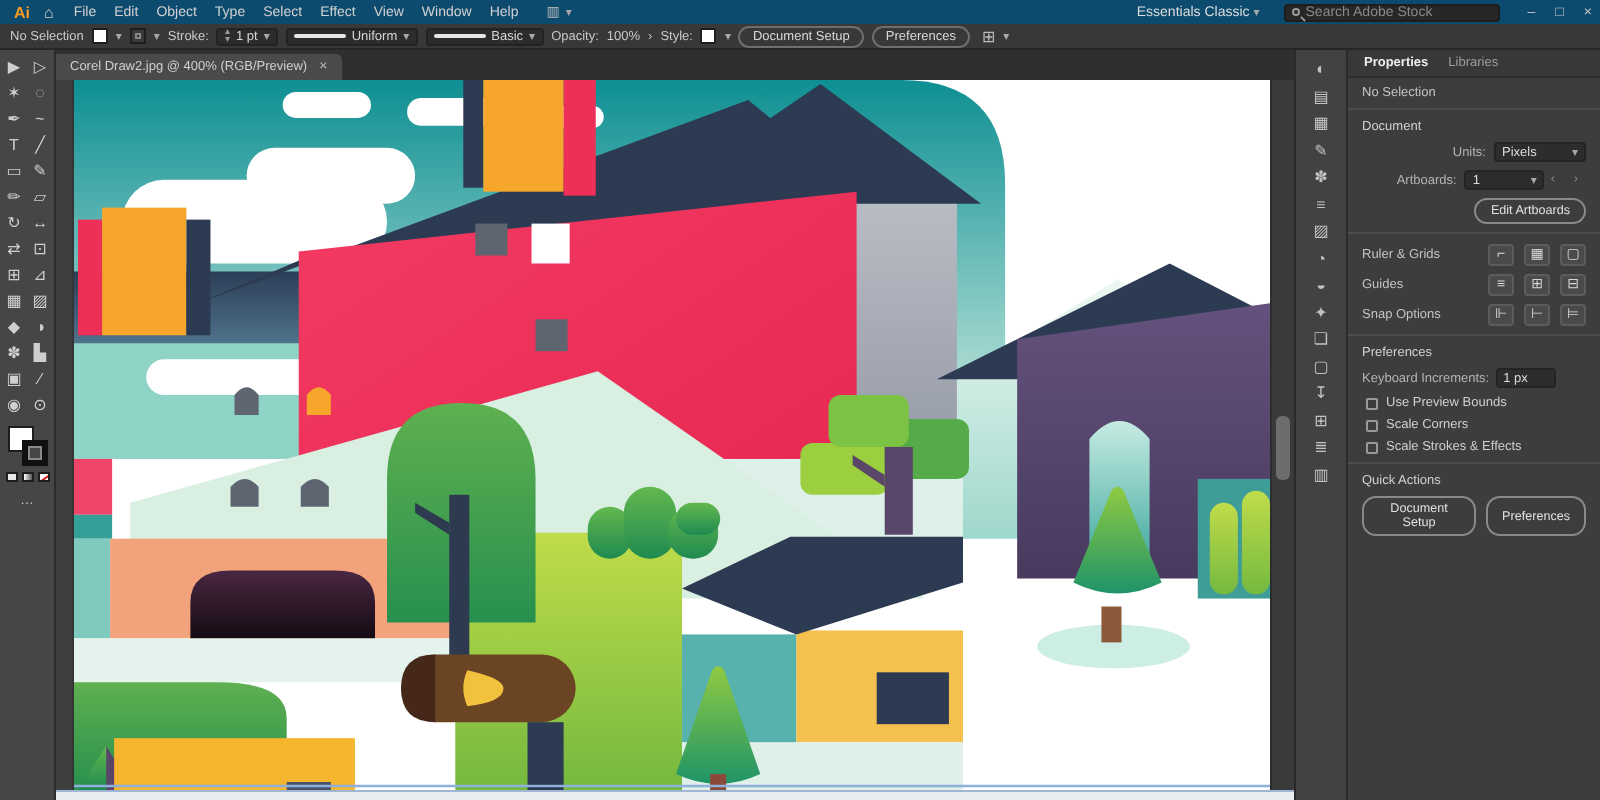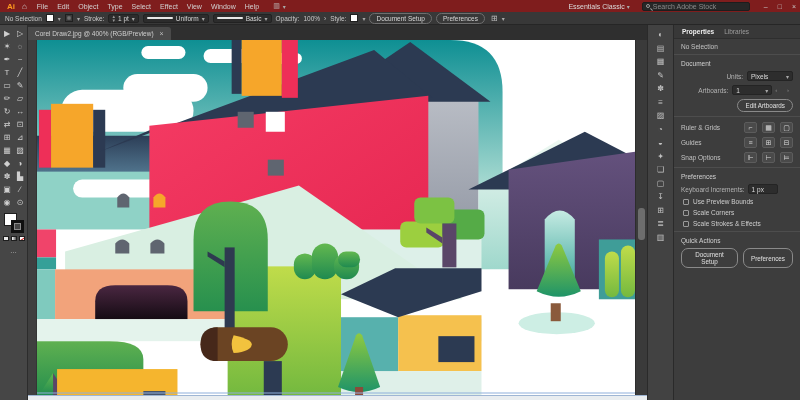--- a/index.html
+++ b/index.html
@@ -1,21 +1,21 @@
 <!DOCTYPE html>
 <html><head>
 <meta charset="utf-8">
 <style>
   * { margin:0; padding:0; box-sizing:border-box; }
   html,body { width:800px; height:400px; overflow:hidden; background:#333;
     font-family:"Liberation Sans", sans-serif; -webkit-font-smoothing:antialiased; }
   .app { width:800px; height:400px; display:flex; flex-direction:column; }
 
   
-  .menubar { height:12px; background:#7f1d1d; display:flex; align-items:center;
+  .menubar { height:12px; background:#0c4a6e; display:flex; align-items:center;
     font-size:7px; color:#d2d2d2; gap:4px; padding:0 4px; flex:0 0 12px; }
   .ai-logo { color:#ff9a1e; font-weight:bold; font-size:8px; padding:0 3px; }
   .home-ic { color:#cfcfcf; font-size:8px; margin-right:6px; }
   .menus { display:flex; gap:9px; }
   .menus span { cursor:default; }
   .ws-ic { margin-left:10px; color:#bdbdbd; letter-spacing:-1px; }
   .caret { font-size:6px; color:#a8a8a8; }
   .mb-spacer { flex:1; }
   .ws-label { color:#dcdcdc; margin-right:8px; }
   .searchbox { width:108px; height:9px; background:#272727; border:1px solid #1d1d1d;

